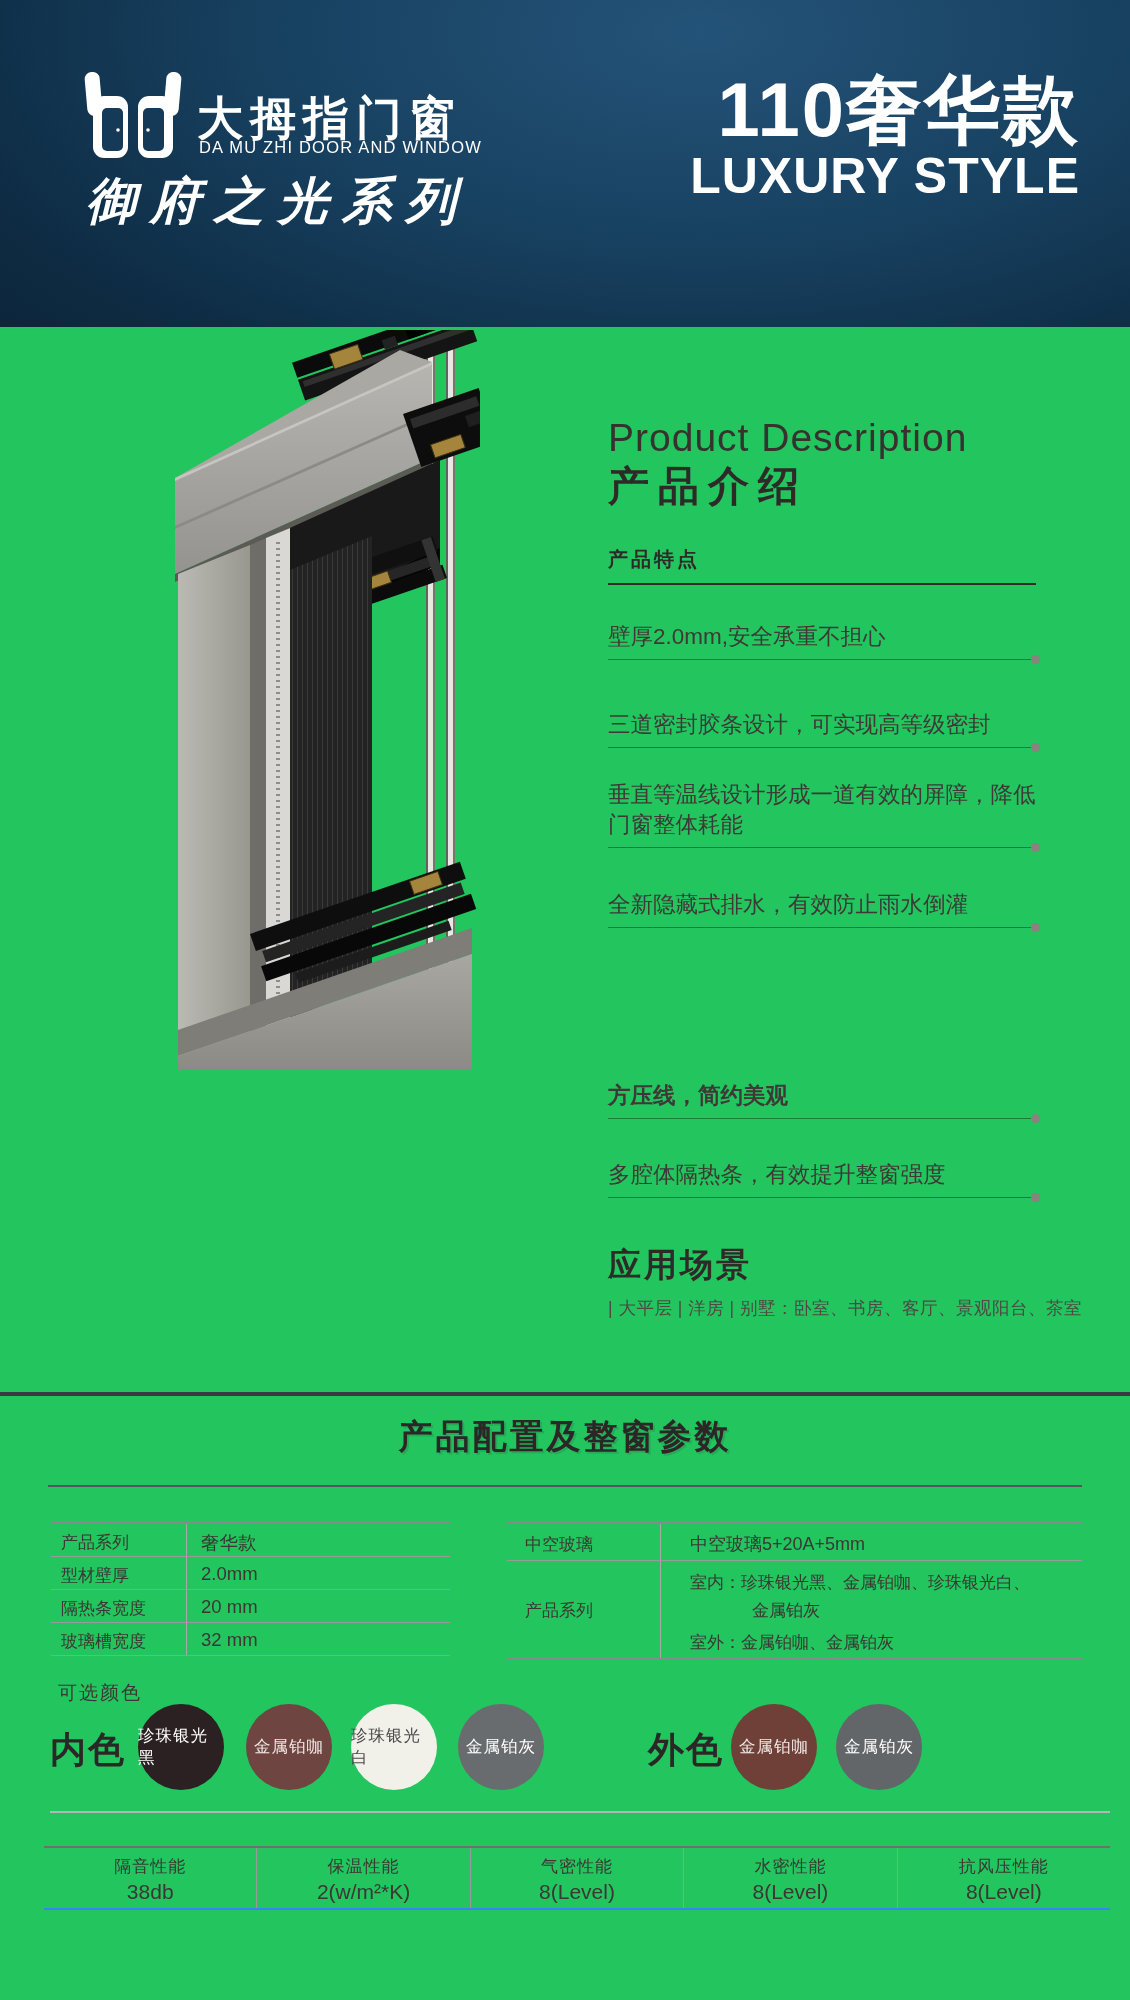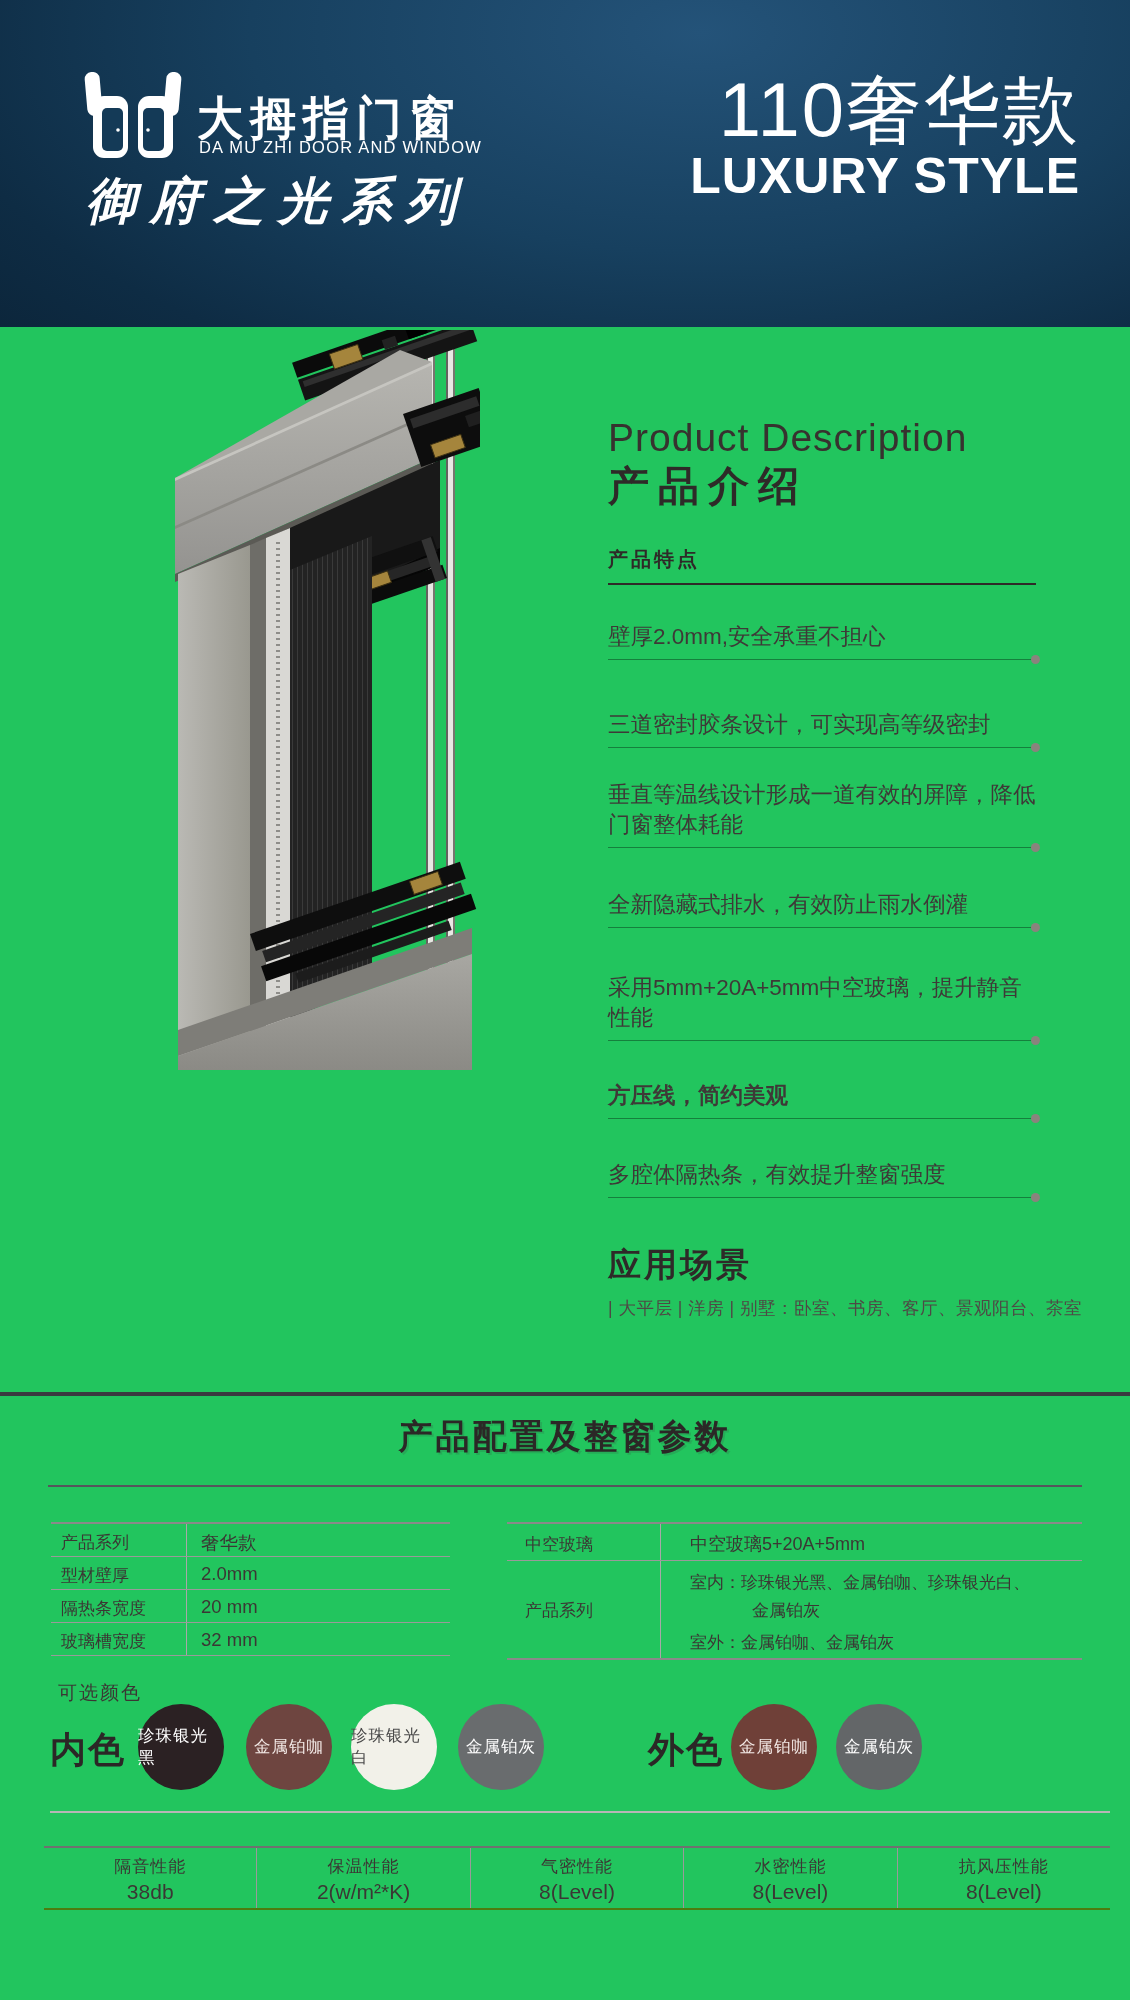--- a/index.html
+++ b/index.html
@@ -6,21 +6,21 @@
   #page{position:relative;width:1130px;height:2000px;background:#22c55e;overflow:hidden;
         font-family:"Liberation Sans","DejaVu Sans",sans-serif;color:#3b3734;}
   
   .hdr{position:absolute;left:0;top:0;width:1130px;height:327px;
        background:radial-gradient(95% 160% at 62% 10%, #245379 0%, #17405f 42%, #0e2c44 72%, #0a2033 100%);}
   .brand-cn{position:absolute;left:197px;top:88px;font-size:46px;font-weight:bold;color:#fff;letter-spacing:7px;white-space:nowrap;}
   .brand-en{position:absolute;left:199px;top:138px;font-size:16.5px;color:#fff;letter-spacing:1.2px;white-space:nowrap;}
   .series{position:absolute;left:86px;top:168px;font-size:50px;font-weight:bold;font-style:italic;
           font-family:"Liberation Serif","DejaVu Serif",serif;color:#fff;letter-spacing:14px;white-space:nowrap;}
   .model-block{position:absolute;right:50px;top:70px;text-align:right;color:#fff;}
-  .model-cn{font-size:76px;font-weight:normal;line-height:1.06;letter-spacing:2px;white-space:nowrap;}
+  .model-cn{font-size:76px;font-weight:bold;line-height:1.06;letter-spacing:2px;white-space:nowrap;}
   .model-en{font-size:50px;font-weight:bold;letter-spacing:1px;line-height:1.0;white-space:nowrap;}
   
   .pd-en{position:absolute;left:608px;top:416px;font-size:39px;color:#37322f;letter-spacing:1px;white-space:nowrap;}
   .pd-cn{position:absolute;left:608px;top:459px;font-size:41px;font-weight:bold;color:#2e2a28;letter-spacing:9px;white-space:nowrap;}
   .feat-head{position:absolute;left:608px;top:541px;width:428px;font-size:20px;font-weight:bold;color:#2e2a28;
              letter-spacing:3px;line-height:36px;padding-bottom:6px;border-bottom:2px solid #2f2a28;}
   .feat{position:absolute;left:608px;width:428px;border-bottom:1px solid #15803d;
         font-size:22.5px;line-height:30px;color:#3e3937;padding-bottom:7px;}
   .feat::after{content:"";position:absolute;right:-4px;bottom:-5px;width:9px;height:9px;border-radius:50%;background:#8a837d;}
   .f1{top:622px;}.f2{top:702px;margin-top:8px;}.f3{top:780px;}.f4{top:890px;}.f5{top:973px;}.f6{top:1081px;font-weight:bold;}.f7{top:1160px;}
@@ -51,21 +51,21 @@
   .colors-head{position:absolute;left:58px;top:1680px;font-size:19px;color:#3b3734;letter-spacing:2px;}
   .cgroup-label{position:absolute;top:1726px;font-size:36px;font-weight:bold;color:#2b2726;letter-spacing:2px;}
   .inner-label{left:50px;} .outer-label{left:648px;}
   .swatch{position:absolute;top:1704px;width:86px;height:86px;border-radius:50%;display:flex;
           align-items:center;justify-content:center;font-size:16.5px;letter-spacing:1px;}
   .sw1{left:138px;}.sw2{left:246px;}.sw3{left:351px;}.sw4{left:458px;}
   .sw5{left:731px;}.sw6{left:836px;}
   .hr3{position:absolute;left:50px;top:1811px;width:1060px;height:2px;background:#b6b6b6;}
   
   .perf{position:absolute;left:44px;top:1846px;width:1066px;height:60px;display:flex;
-        border-top:2px solid #707070;border-bottom:2px solid #4d7c0f;}
+        border-top:2px solid #707070;border-bottom:2px solid #3b82f6;}
   .perf .cell{flex:1;text-align:center;padding-top:7px;border-right:1px solid #9a9a9a;}
   .perf .cell:last-child{border-right:none;}
   .perf .plbl{font-size:17px;color:#3b3734;margin-bottom:2px;letter-spacing:1px;}
   .perf .pval{font-size:21px;color:#3b3734;}
   .render{position:absolute;left:100px;top:330px;}
 </style>
 </head>
 <body>
 
 <div id="page">
@@ -174,21 +174,20 @@
   </svg>
 
   <div class="pd-en">Product Description</div>
   <div class="pd-cn">产品介绍</div>
   <div class="feat-head">产品特点</div>
 
   <div class="feat f1">壁厚2.0mm,安全承重不担心</div>
   <div class="feat f2">三道密封胶条设计，可实现高等级密封</div>
   <div class="feat f3">垂直等温线设计形成一道有效的屏障，降低门窗整体耗能</div>
   <div class="feat f4">全新隐藏式排水，有效防止雨水倒灌</div>
-  <div class="feat f5">采用5mm+20A+5mm中空玻璃，提升静音性能</div>
   <div class="feat f6">方压线，简约美观</div>
   <div class="feat f7">多腔体隔热条，有效提升整窗强度</div>
 
   <div class="scene-head">应用场景</div>
   <div class="scene-txt">| 大平层 | 洋房 | 别墅：卧室、书房、客厅、景观阳台、茶室</div>
 
   <div class="hr1"></div>
   <div class="sec-title">产品配置及整窗参数</div>
   <div class="hr2"></div>
 

